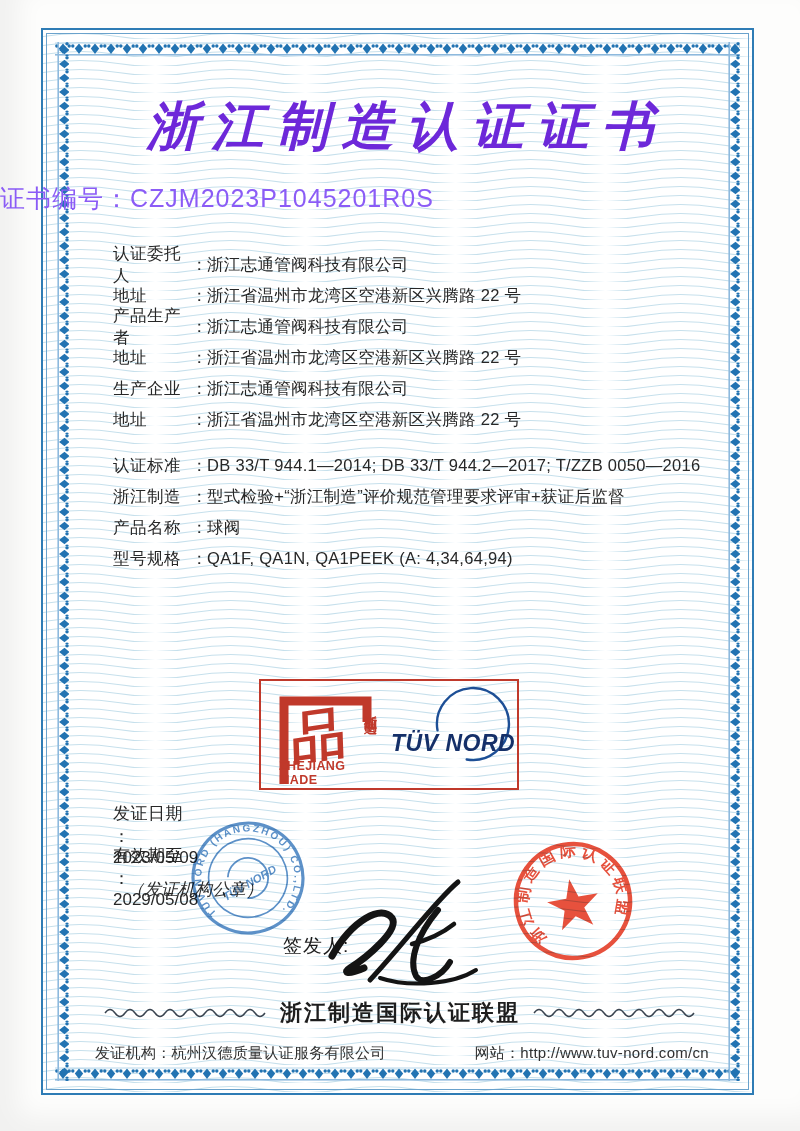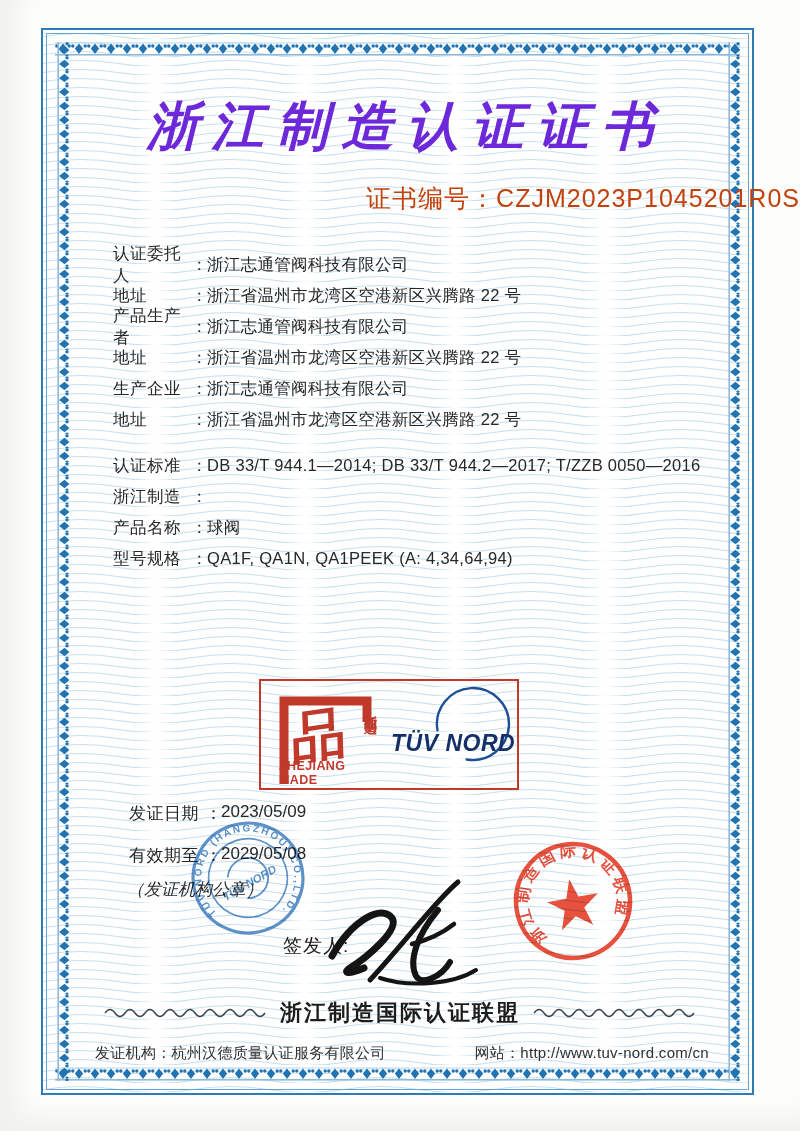--- a/index.html
+++ b/index.html
@@ -25,22 +25,22 @@
 
   .content { position:absolute; inset:0; }
 
   .title {
     position:absolute; left:0; right:0; top:92px; text-align:center;
     font-family:"DejaVu Serif","Liberation Serif",serif;
     font-size:52px; font-weight:bold; letter-spacing:13px; color:#6d28d9;
     font-style:italic; text-indent:13px;
   }
   .certno {
-    position:absolute; left:0; right:0; top:182px; text-align:right;
-    font-size:25px; color:#c2410c; letter-spacing:1px;
+    position:absolute; left:0; right:0; top:182px; text-align:left;
+    font-size:25px; color:#8b5cf6; letter-spacing:1px;
   }
   .fields { position:absolute; left:113px; width:575px; font-size:16.5px; color:#272727; }
   .fields.parties { top:249px; }
   .fields.details { top:450px; }
   .frow { display:flex; align-items:center; height:31px; }
   .flabel { width:78px; flex:none; letter-spacing:0.5px; }
   .fcolon { width:16px; flex:none; }
   .fvalue { flex:1; letter-spacing:0.3px; white-space:nowrap; }
 
   .statement {
@@ -71,21 +71,21 @@
   }
   .tn { position:absolute; left:128px; top:5px; width:128px; height:100px; }
   .tn-arc { position:absolute; inset:0; }
   .tn-word {
     position:absolute; left:2px; top:44px;
     font-size:23px; font-weight:bold; font-style:italic; color:#153069; letter-spacing:0.5px;
     white-space:nowrap;
   }
 
   .dates { position:absolute; left:113px; top:802px; font-size:17px; color:#272727; }
-  .drow { position:absolute; left:16px; white-space:nowrap; display:flex; }
+  .drow { position:absolute; left:0; white-space:nowrap; display:flex;flex-direction:column; }
   .drow .flabel { width:76px; }
   .drow.d1 { top:0; }
   .drow.d2 { top:42px; }
   .seal-note { position:absolute; left:14px; top:76px; white-space:nowrap; color:#2d2d2d;font-style:italic; }
 
   .issuer-stamp {
     position:absolute; left:184px; top:814px; width:128px; height:128px;
     transform:rotate(-18deg); opacity:0.92; mix-blend-mode:multiply;
   }
   .alliance-seal {
@@ -203,20 +203,21 @@
 
   <div class="fields details">
     <div class="frow">
         <span class="flabel">认证标准</span>
         <span class="fcolon">：</span>
         <span class="fvalue">DB 33/T 944.1—2014; DB 33/T 944.2—2017; T/ZZB 0050—2016</span>
       </div>
     <div class="frow">
         <span class="flabel">浙江制造</span>
         <span class="fcolon">：</span>
+        <span class="fvalue">型式检验+“浙江制造”评价规范管理要求评审+获证后监督</span>
       </div>
     <div class="frow">
         <span class="flabel">产品名称</span>
         <span class="fcolon">：</span>
         <span class="fvalue">球阀</span>
       </div>
     <div class="frow">
         <span class="flabel">型号规格</span>
         <span class="fcolon">：</span>
         <span class="fvalue">QA1F, QA1N, QA1PEEK (A: 4,34,64,94)</span>

